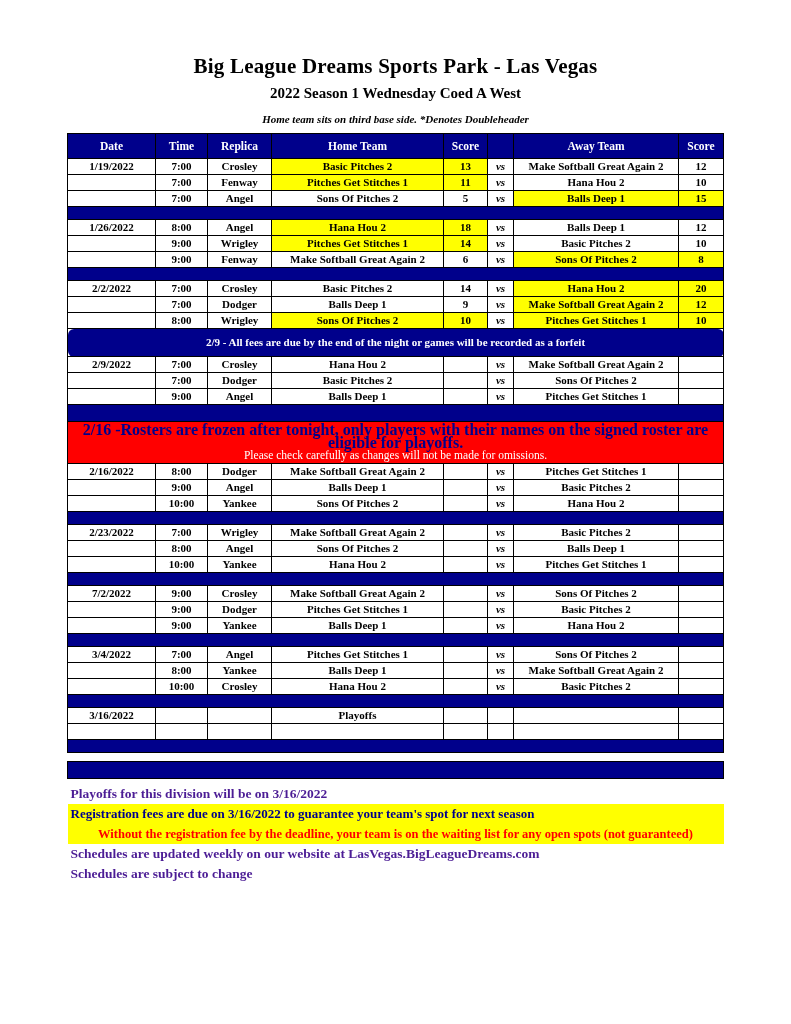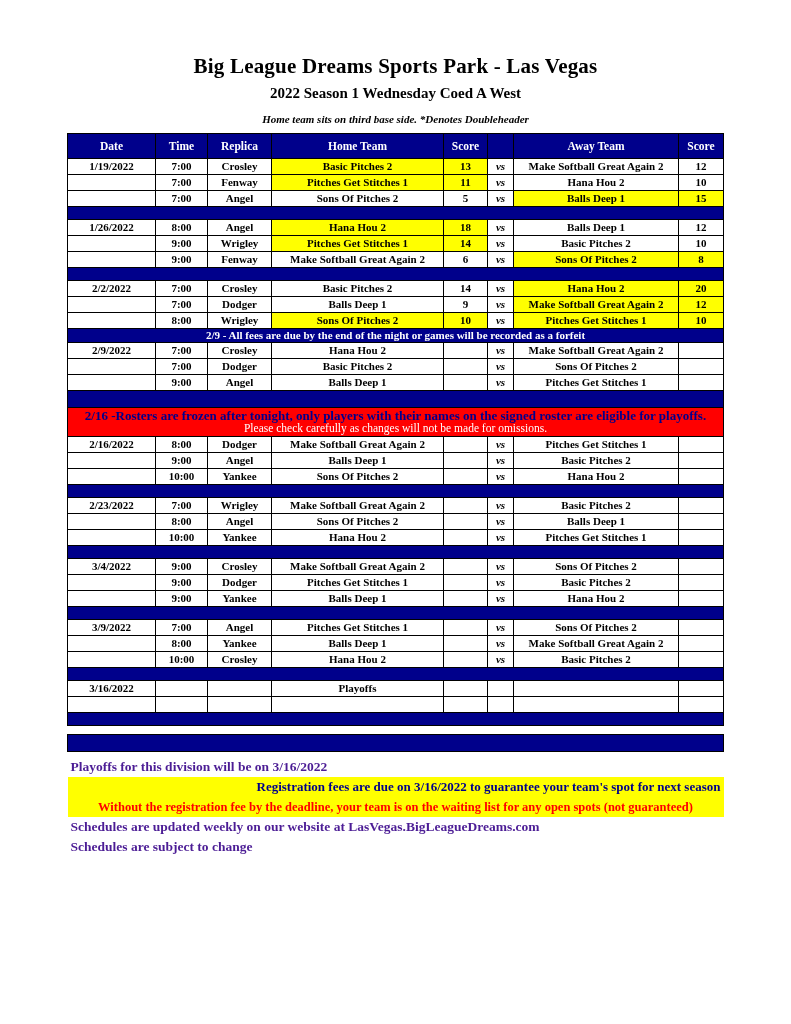--- a/index.html
+++ b/index.html
@@ -29,30 +29,30 @@
   .schedule thead th {
     background:var(--navy, #00008B); color:#fff;
     height:25px; line-height:14px; font-size:11.5px;
   }
   .c-vs { font-style:italic; font-size:10px; }
   .hl { background:var(--highlight, #FFFF00); }
   td.sep { background:var(--navy, #00008B); height:13px; line-height:13px; padding:0; }
   td.sep.tall { height:17px; }
   td.notice {
     background:var(--navy, #00008B); color:#fff;
-    height:14px; line-height:13px; font-size:11px;
+    height:28px; line-height:13px; font-size:11px;border-radius:6px;
   }
   td.alert { background:var(--alert, #FF0000); height:28px; padding:1px 2px; white-space:normal; }
-  td.alert .alert-line-1 { color:var(--alert_top_text, #00008B); font-size:13px; line-height:13px; font-weight:bold; }
+  td.alert .alert-line-1 { color:var(--alert_top_text, #00008B); font-size:16px; line-height:13px; font-weight:bold; }
   td.alert .alert-line-2 { color:var(--alert_bottom_text, #FFFFFF); font-size:11.5px; line-height:13px; font-weight:normal; }
   td.gap { border:none; background:#fff; height:9px; line-height:9px; padding:0; }
 
   .footer { width:656px; margin:5px auto 0; }
   .f-line { font-weight:bold; font-size:13.5px; line-height:18px; padding:1px 3px; color:#4c1d95; }
-  .f-yellow-navy { background:var(--highlight, #FFFF00); color:var(--navy, #00008B); font-size:13px;text-align:right; }
+  .f-yellow-navy { background:var(--highlight, #FFFF00); color:var(--navy, #00008B); font-size:13px; }
   .f-yellow-red  { background:var(--highlight, #FFFF00); color:var(--alert, #FF0000); font-size:12.5px;text-align:center; }
 </style>
 </head>
 <body>
 
 <div class="page">
 
   <div class="title">Big League Dreams Sports Park - Las Vegas</div>
   <div class="subtitle">2022 Season 1 Wednesday Coed A West</div>
   <div class="note">Home team sits on third base side.  *Denotes Doubleheader</div>
@@ -279,54 +279,54 @@
           <td class="c-team">Hana Hou 2</td>
           <td class="c-score"></td>
           <td class="c-vs">vs</td>
           <td class="c-team">Pitches Get Stitches 1</td>
           <td class="c-score"></td>
         </tr>
         <tr>
           <td colspan="8" class="sep"></td>
         </tr>
         <tr>
+          <td class="c-date">7/2/2022</td>
+          <td class="c-time">9:00</td>
+          <td class="c-replica">Crosley</td>
+          <td class="c-team">Make Softball Great Again 2</td>
+          <td class="c-score"></td>
+          <td class="c-vs">vs</td>
+          <td class="c-team">Sons Of Pitches 2</td>
+          <td class="c-score"></td>
+        </tr>
+        <tr>
+          <td class="c-date"></td>
+          <td class="c-time">9:00</td>
+          <td class="c-replica">Dodger</td>
+          <td class="c-team">Pitches Get Stitches 1</td>
+          <td class="c-score"></td>
+          <td class="c-vs">vs</td>
+          <td class="c-team">Basic Pitches 2</td>
+          <td class="c-score"></td>
+        </tr>
+        <tr>
+          <td class="c-date"></td>
+          <td class="c-time">9:00</td>
+          <td class="c-replica">Yankee</td>
+          <td class="c-team">Balls Deep 1</td>
+          <td class="c-score"></td>
+          <td class="c-vs">vs</td>
+          <td class="c-team">Hana Hou 2</td>
+          <td class="c-score"></td>
+        </tr>
+        <tr>
+          <td colspan="8" class="sep"></td>
+        </tr>
+        <tr>
           <td class="c-date">3/4/2022</td>
-          <td class="c-time">9:00</td>
-          <td class="c-replica">Crosley</td>
-          <td class="c-team">Make Softball Great Again 2</td>
-          <td class="c-score"></td>
-          <td class="c-vs">vs</td>
-          <td class="c-team">Sons Of Pitches 2</td>
-          <td class="c-score"></td>
-        </tr>
-        <tr>
-          <td class="c-date"></td>
-          <td class="c-time">9:00</td>
-          <td class="c-replica">Dodger</td>
-          <td class="c-team">Pitches Get Stitches 1</td>
-          <td class="c-score"></td>
-          <td class="c-vs">vs</td>
-          <td class="c-team">Basic Pitches 2</td>
-          <td class="c-score"></td>
-        </tr>
-        <tr>
-          <td class="c-date"></td>
-          <td class="c-time">9:00</td>
-          <td class="c-replica">Yankee</td>
-          <td class="c-team">Balls Deep 1</td>
-          <td class="c-score"></td>
-          <td class="c-vs">vs</td>
-          <td class="c-team">Hana Hou 2</td>
-          <td class="c-score"></td>
-        </tr>
-        <tr>
-          <td colspan="8" class="sep"></td>
-        </tr>
-        <tr>
-          <td class="c-date">3/9/2022</td>
           <td class="c-time">7:00</td>
           <td class="c-replica">Angel</td>
           <td class="c-team">Pitches Get Stitches 1</td>
           <td class="c-score"></td>
           <td class="c-vs">vs</td>
           <td class="c-team">Sons Of Pitches 2</td>
           <td class="c-score"></td>
         </tr>
         <tr>
           <td class="c-date"></td>

